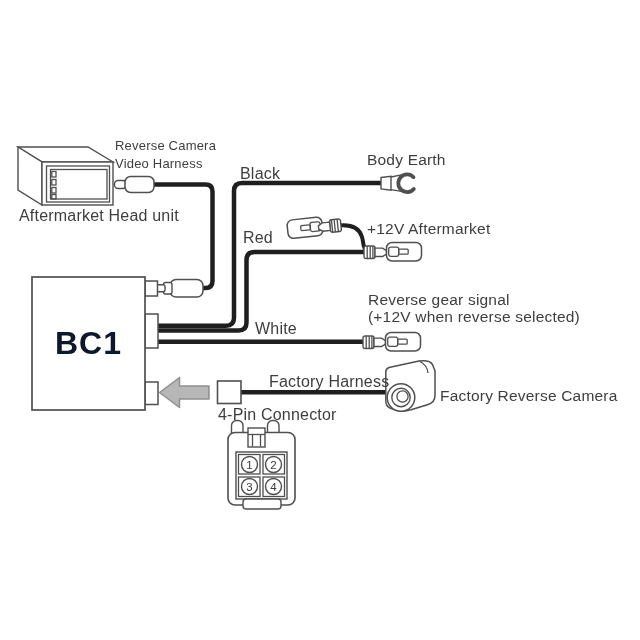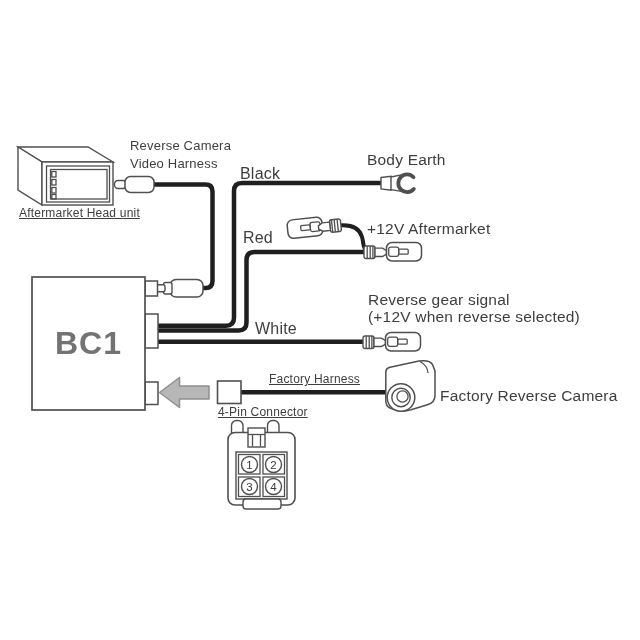--- a/index.html
+++ b/index.html
@@ -5,28 +5,28 @@
   html,body{margin:0;padding:0;background:#fff;}
   .canvas{
     position:relative;width:640px;height:640px;background:#ffffff;
     font-family:"Liberation Sans", sans-serif;overflow:hidden;
   }
   .canvas svg{position:absolute;left:0;top:0;}
   .lbl{
     position:absolute;white-space:nowrap;color:#3e3e3e;
     letter-spacing:.2px;line-height:1.1;
   }
-  .sz13{font-size:13px;margin-left:15px;}
-  .sz125{font-size:12px;text-decoration:underline;}
+  .sz13{font-size:13px;}
+  .sz125{font-size:16px;}
   .sz155{font-size:15.5px;}
   .sz16{font-size:16px;}
   .bc1-label{
     position:absolute;left:32px;top:277px;width:113px;height:133px;
     display:flex;align-items:center;justify-content:center;
-    font-size:32px;font-weight:600;color:#737373;letter-spacing:1px;
+    font-size:32px;font-weight:600;color:#0f172a;letter-spacing:1px;
   }
   .pin-num{
     position:absolute;width:16px;height:16px;line-height:16px;
     text-align:center;font-size:11.5px;color:#3a3a3a;
   }
   .outline{fill:#ffffff;stroke:#4f4f4f;stroke-width:1.5;}
   .thin{stroke:#4f4f4f;stroke-width:1.3;fill:none;}
   .wire{stroke:#1f1f1f;stroke-width:4.5;fill:none;}
 </style>
 </head>

